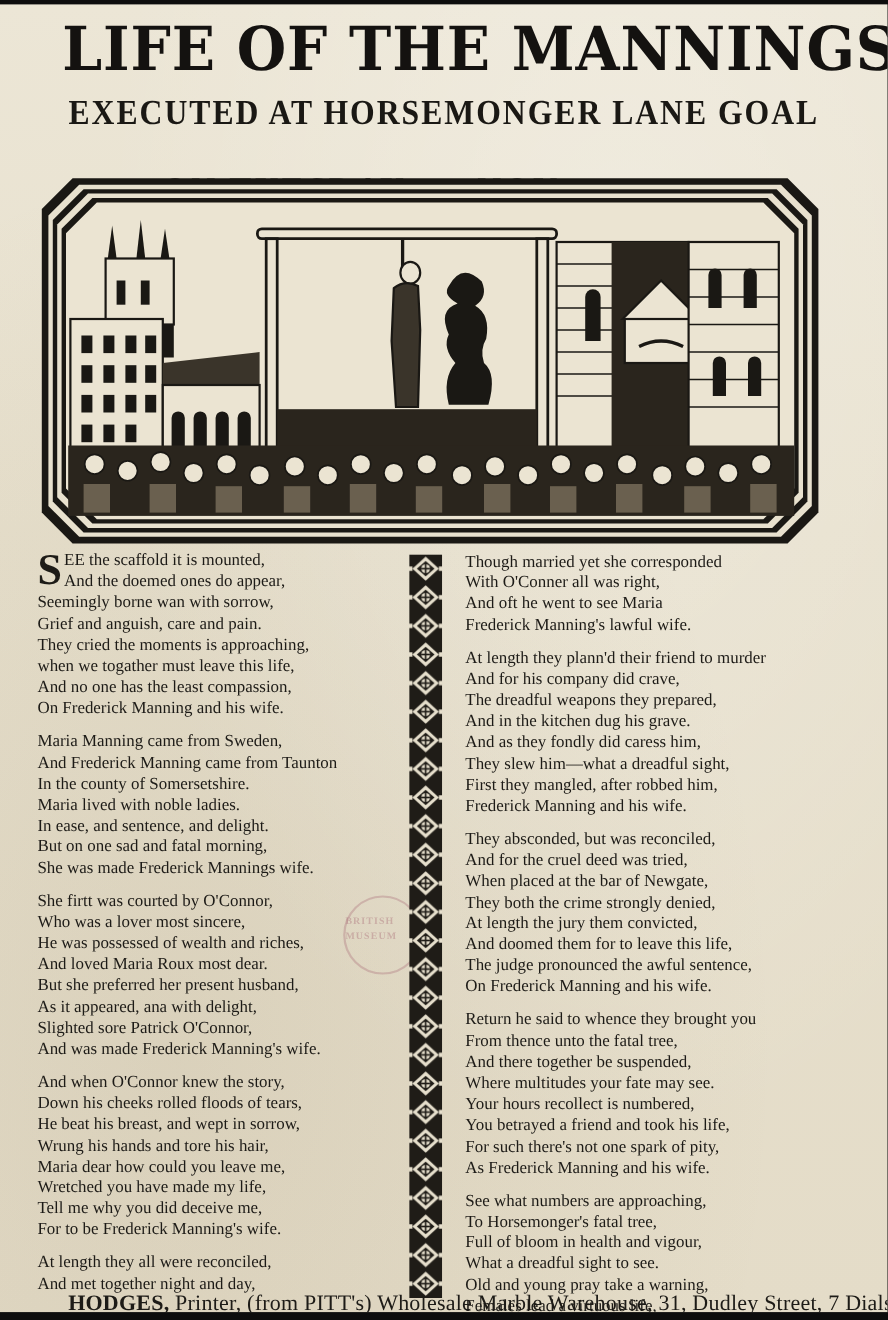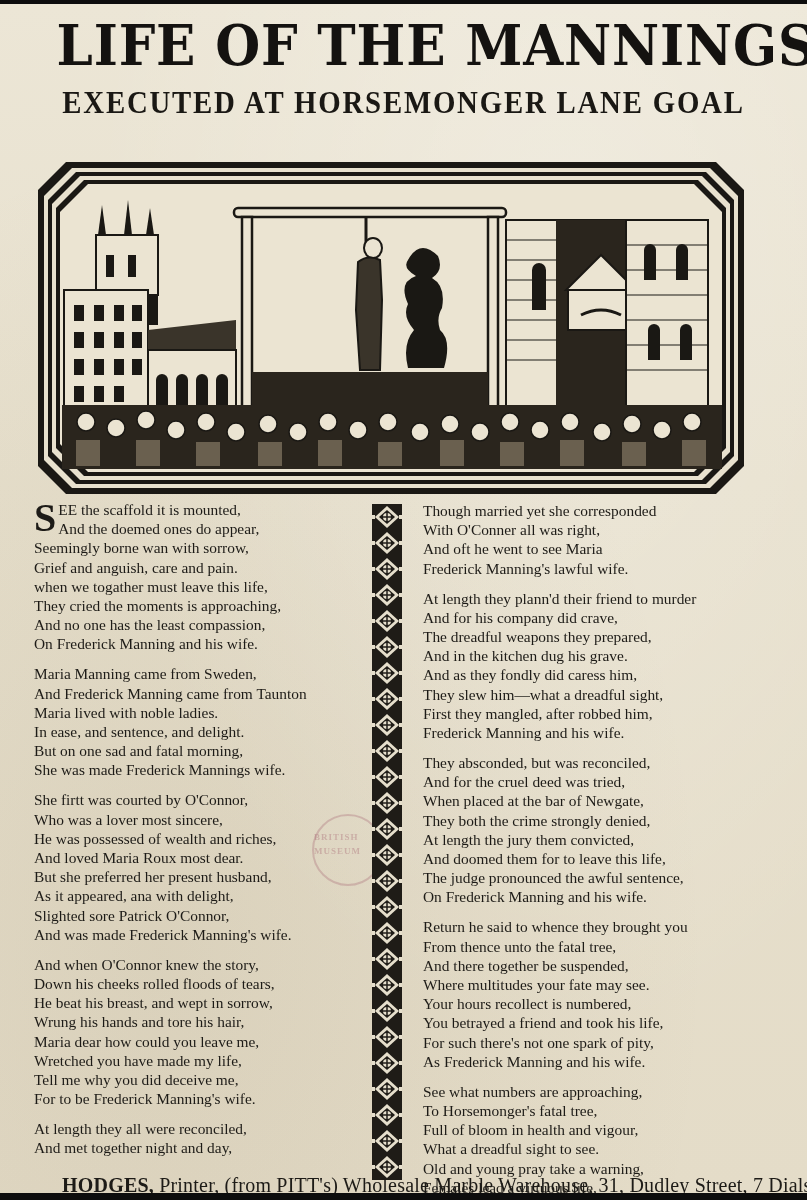--- a/index.html
+++ b/index.html
@@ -217,28 +217,29 @@
     </g>
   </svg>
 
   <div class="col left">
     <div class="stanza">
       <span class="dropcap">S</span>
       <span class="line">EE the scaffold it is mounted,</span>
       <span class="line">And the doemed ones do appear,</span>
       <span class="line">Seemingly borne wan with sorrow,</span>
       <span class="line">Grief and anguish, care and pain.</span>
+      <span class="line">They cried the moments is approaching,</span>
       <span class="line">when we togather must leave this life,</span>
-      <span class="line">They cried the moments is approaching,</span>
       <span class="line">And no one has the least compassion,</span>
       <span class="line">On Frederick Manning and his wife.</span>
     </div>
     <div class="stanza">
       <span class="line">Maria Manning came from Sweden,</span>
       <span class="line">And Frederick Manning came from Taunton</span>
+      <span class="line">In the county of Somersetshire.</span>
       <span class="line">Maria lived with noble ladies.</span>
       <span class="line">In ease, and sentence, and delight.</span>
       <span class="line">But on one sad and fatal morning,</span>
       <span class="line">She was made Frederick Mannings wife.</span>
     </div>
     <div class="stanza">
       <span class="line">She firtt was courted by O'Connor,</span>
       <span class="line">Who was a lover most sincere,</span>
       <span class="line">He was possessed of wealth and riches,</span>
       <span class="line">And loved Maria Roux most dear.</span>

